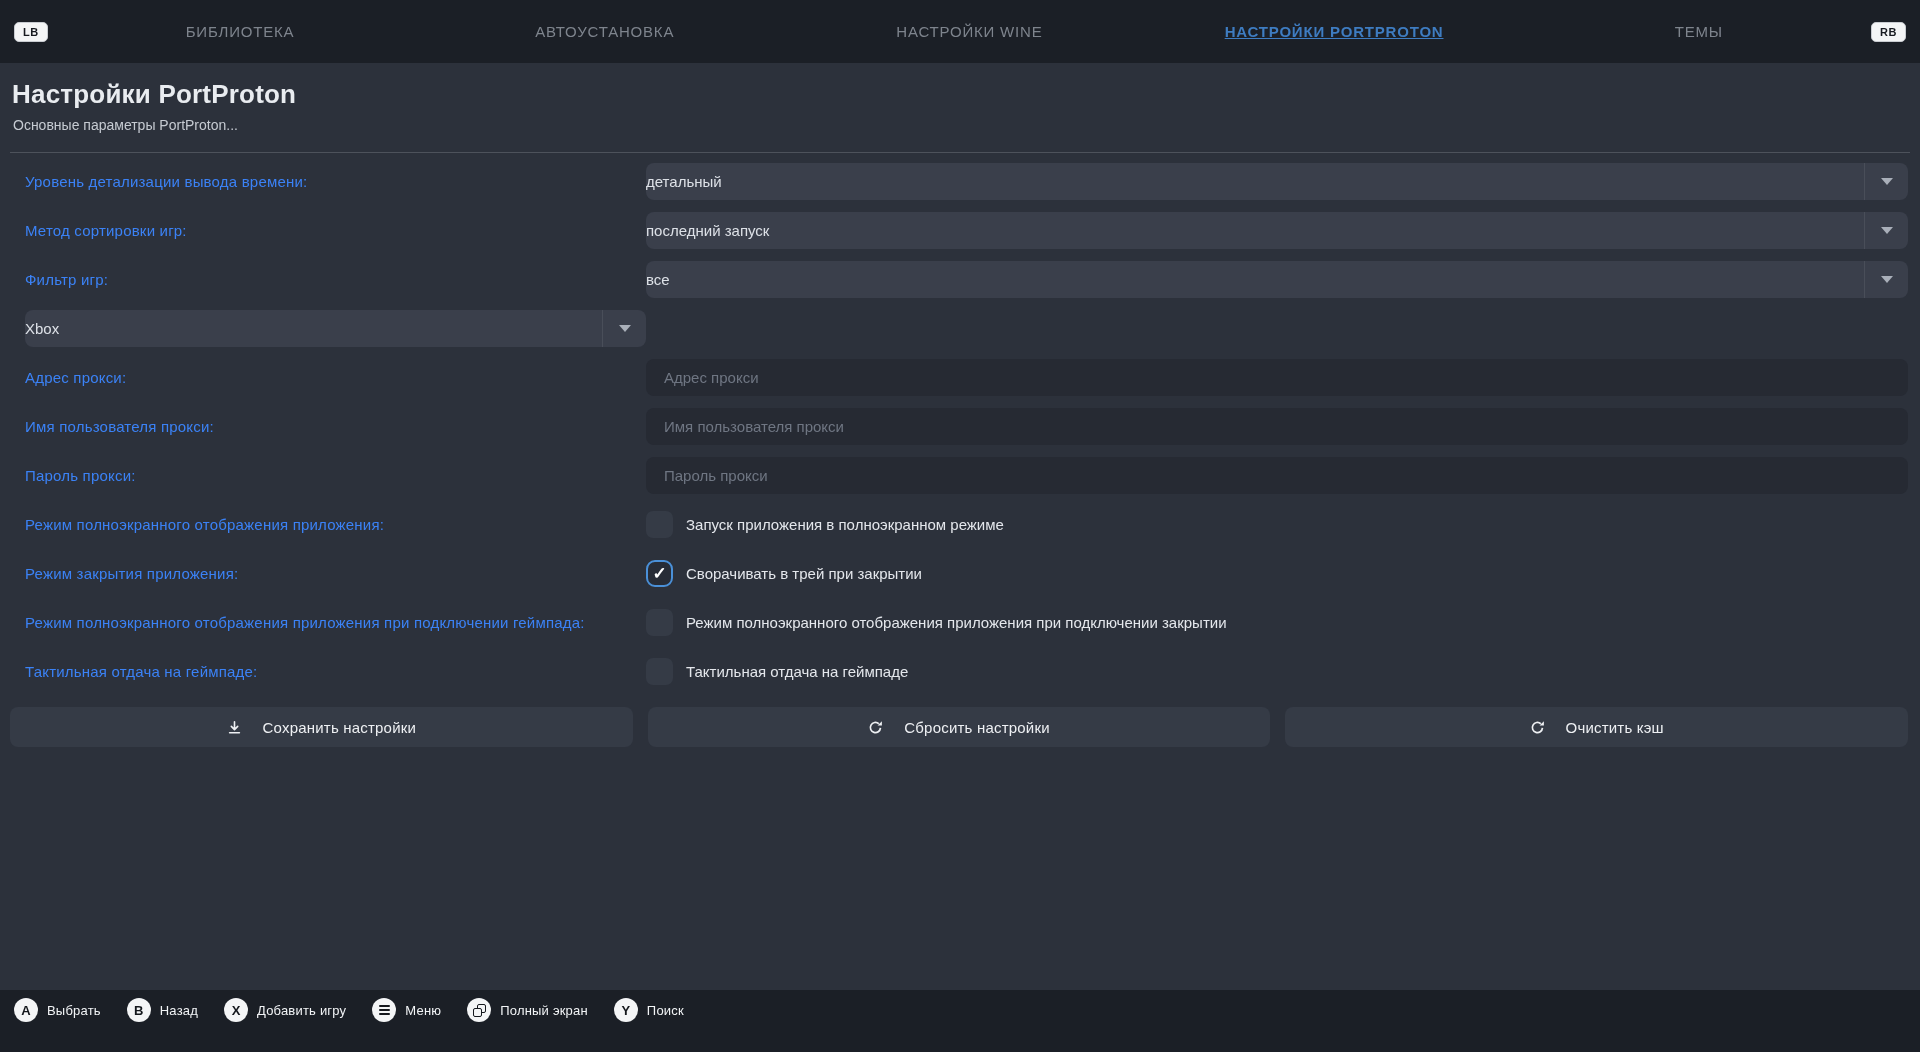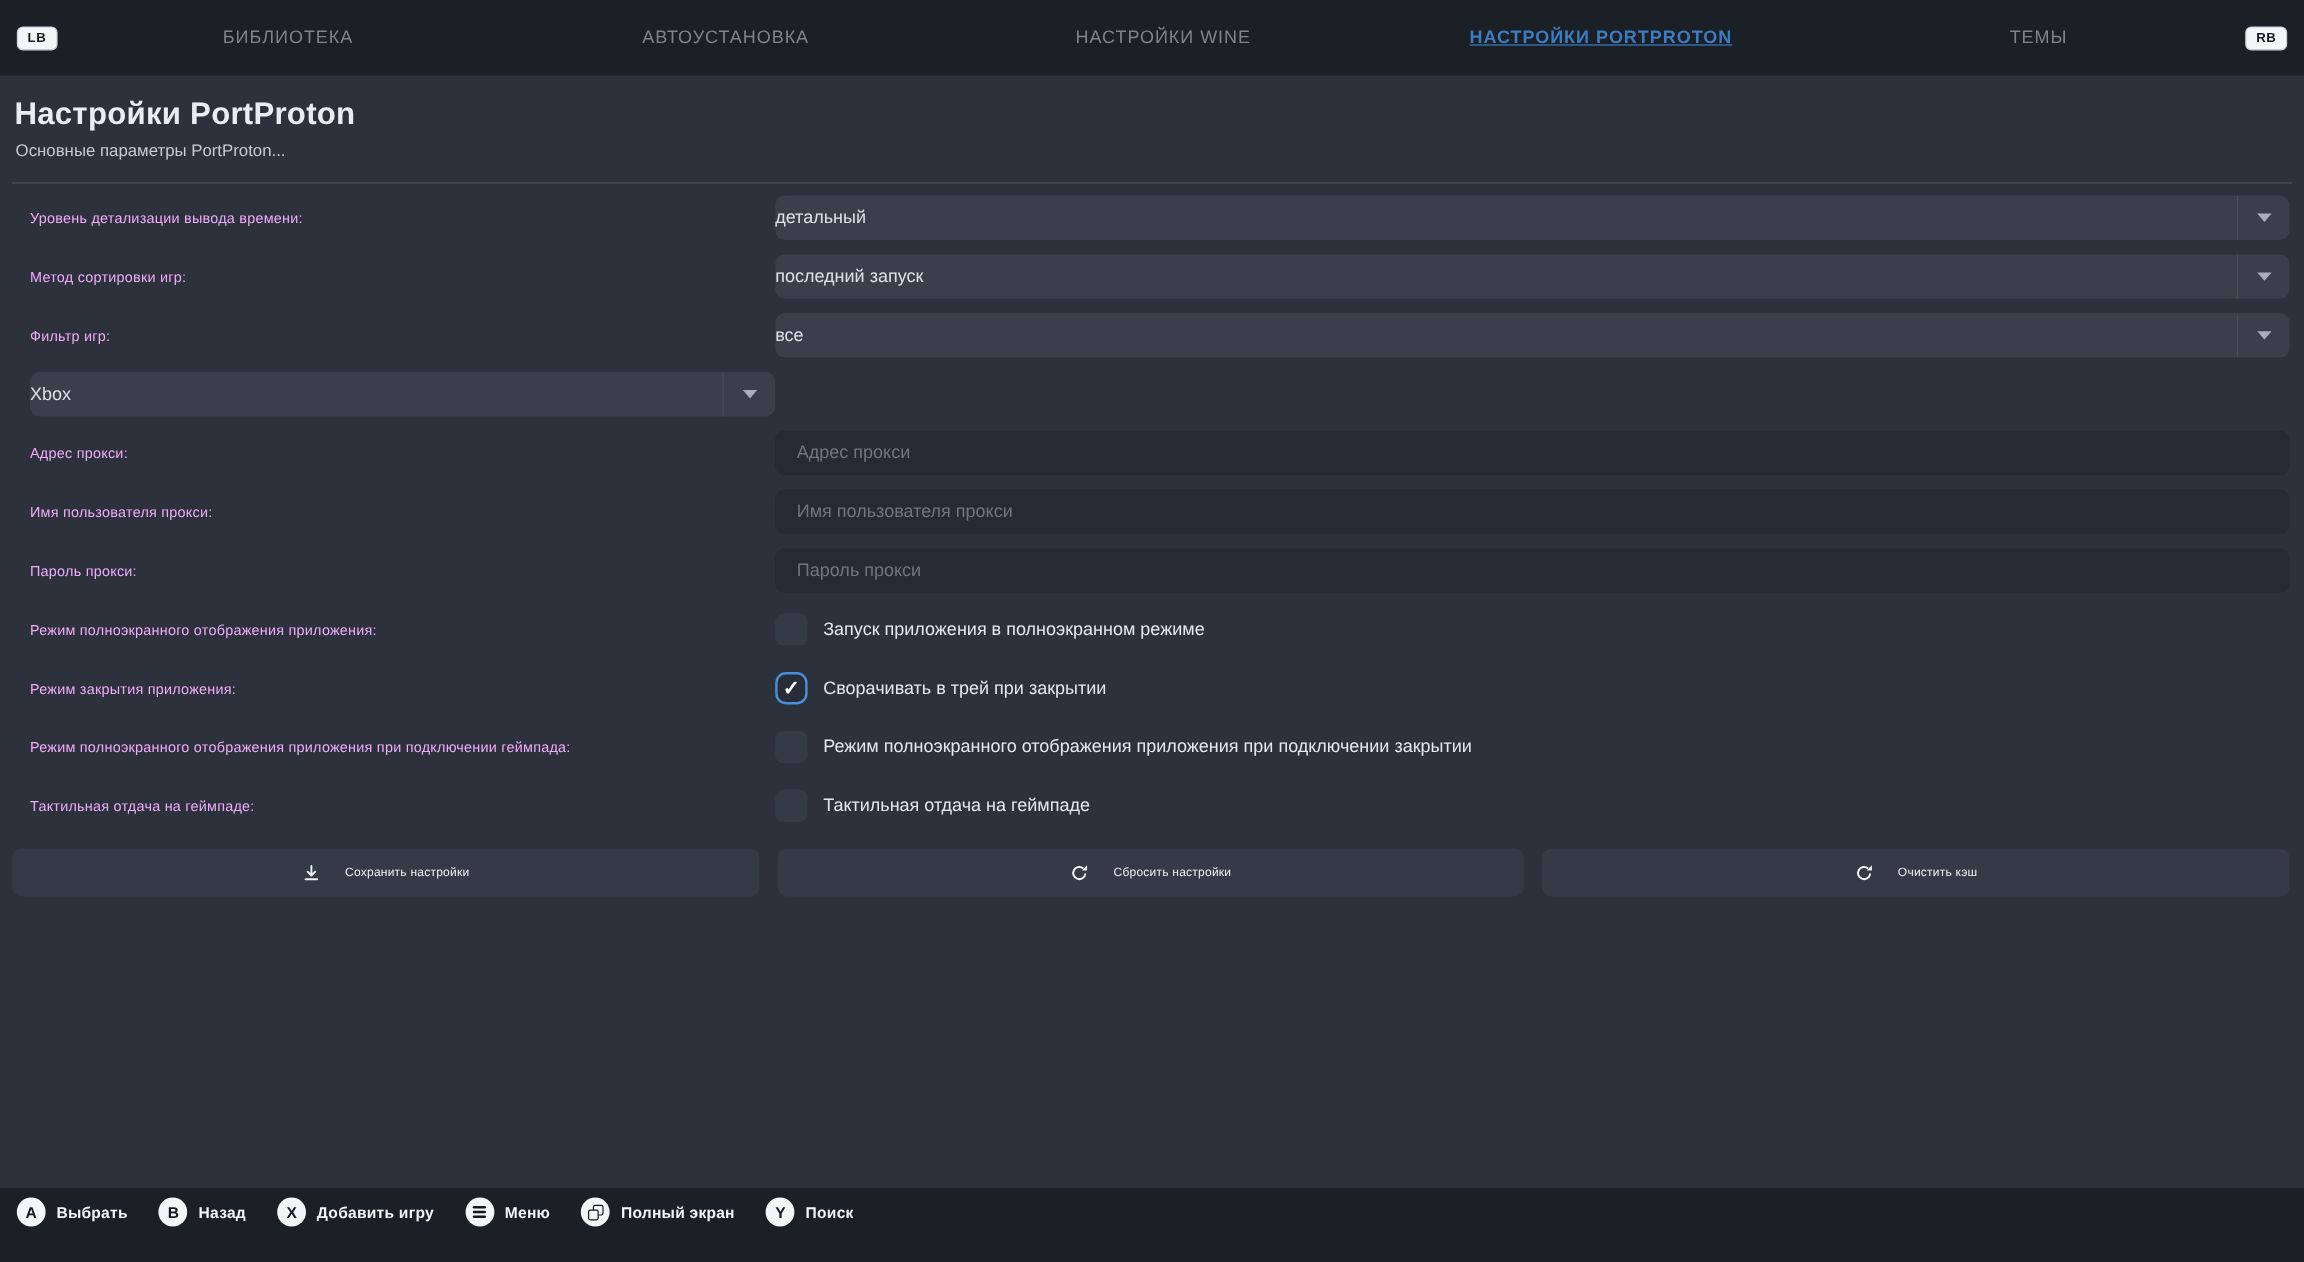--- a/index.html
+++ b/index.html
@@ -38,21 +38,21 @@
   .divider { height:1px; background:#4d525b; margin-top:19px; }
 
   
   .rows { margin-top:4px; }
   .row {
     height:49px;
     display:grid; grid-template-columns:621px 1fr;
     align-items:center;
     padding:0 2px 0 15px;
   }
-  .row-label { font-size:12px; color:#f0abfc; letter-spacing:.2px; }
+  .row-label { font-size:15px; color:#3b82f6; letter-spacing:.2px; }
   .field-col { height:37px; display:flex; align-items:center; }
 
   .select-field {
     position:relative; width:100%; height:37px;
     background:#3a3f4b; border-radius:8px;
     display:flex; align-items:center;
     cursor:pointer;
   }
   .select-value { font-size:15px; color:#dde1e7; }
   .arrow-box {
@@ -85,40 +85,40 @@
     color:#ffffff; font-size:17px; font-weight:bold;
   }
   .cb-label { font-size:15px; color:#e4e7ec; }
 
   
   .actions { display:flex; gap:15px; margin:11px 2px 0 0; }
   .action-btn {
     flex:1; height:40px;
     background:#353b46; border:none; border-radius:8px;
     display:flex; align-items:center; justify-content:center; gap:21px;
-    color:#eef0f3; font-size:10px; font-family:"Liberation Sans", sans-serif;
+    color:#eef0f3; font-size:15px; font-family:"Liberation Sans", sans-serif;
     cursor:pointer; letter-spacing:.2px;
   }
   .action-btn svg { display:block; }
 
   
   .bottombar {
     position:absolute; left:0; bottom:0; width:100%; height:62px;
     background:#1b1f26;
     display:flex; align-items:flex-start; gap:26px;
     padding:8px 0 0 14px;
   }
   .hint { display:flex; align-items:center; gap:9px; }
   .hint-circle {
     width:24px; height:24px; border-radius:50%;
     background:#f4f5f6; color:#14171c;
     display:flex; align-items:center; justify-content:center;
     font-size:13px; font-weight:800;
   }
-  .hint-label { font-size:13px; font-weight:bold; color:#f2f4f6; letter-spacing:.2px; }
+  .hint-label { font-size:13px; font-weight:normal; color:#f2f4f6; letter-spacing:.2px; }
 
   .menu-bars { display:flex; flex-direction:column; gap:2px; }
   .menu-bars i { display:block; width:11px; height:2px; background:#14171c; border-radius:1px; }
 
   .fs-icon { position:relative; width:13px; height:13px; }
   .fs-icon .sq { position:absolute; width:9px; height:9px; border:1.6px solid #14171c; border-radius:2px; }
   .fs-icon .sq.back { top:0; right:0; }
   .fs-icon .sq.front { bottom:0; left:0; background:#f4f5f6; }
 </style>
 </head>

